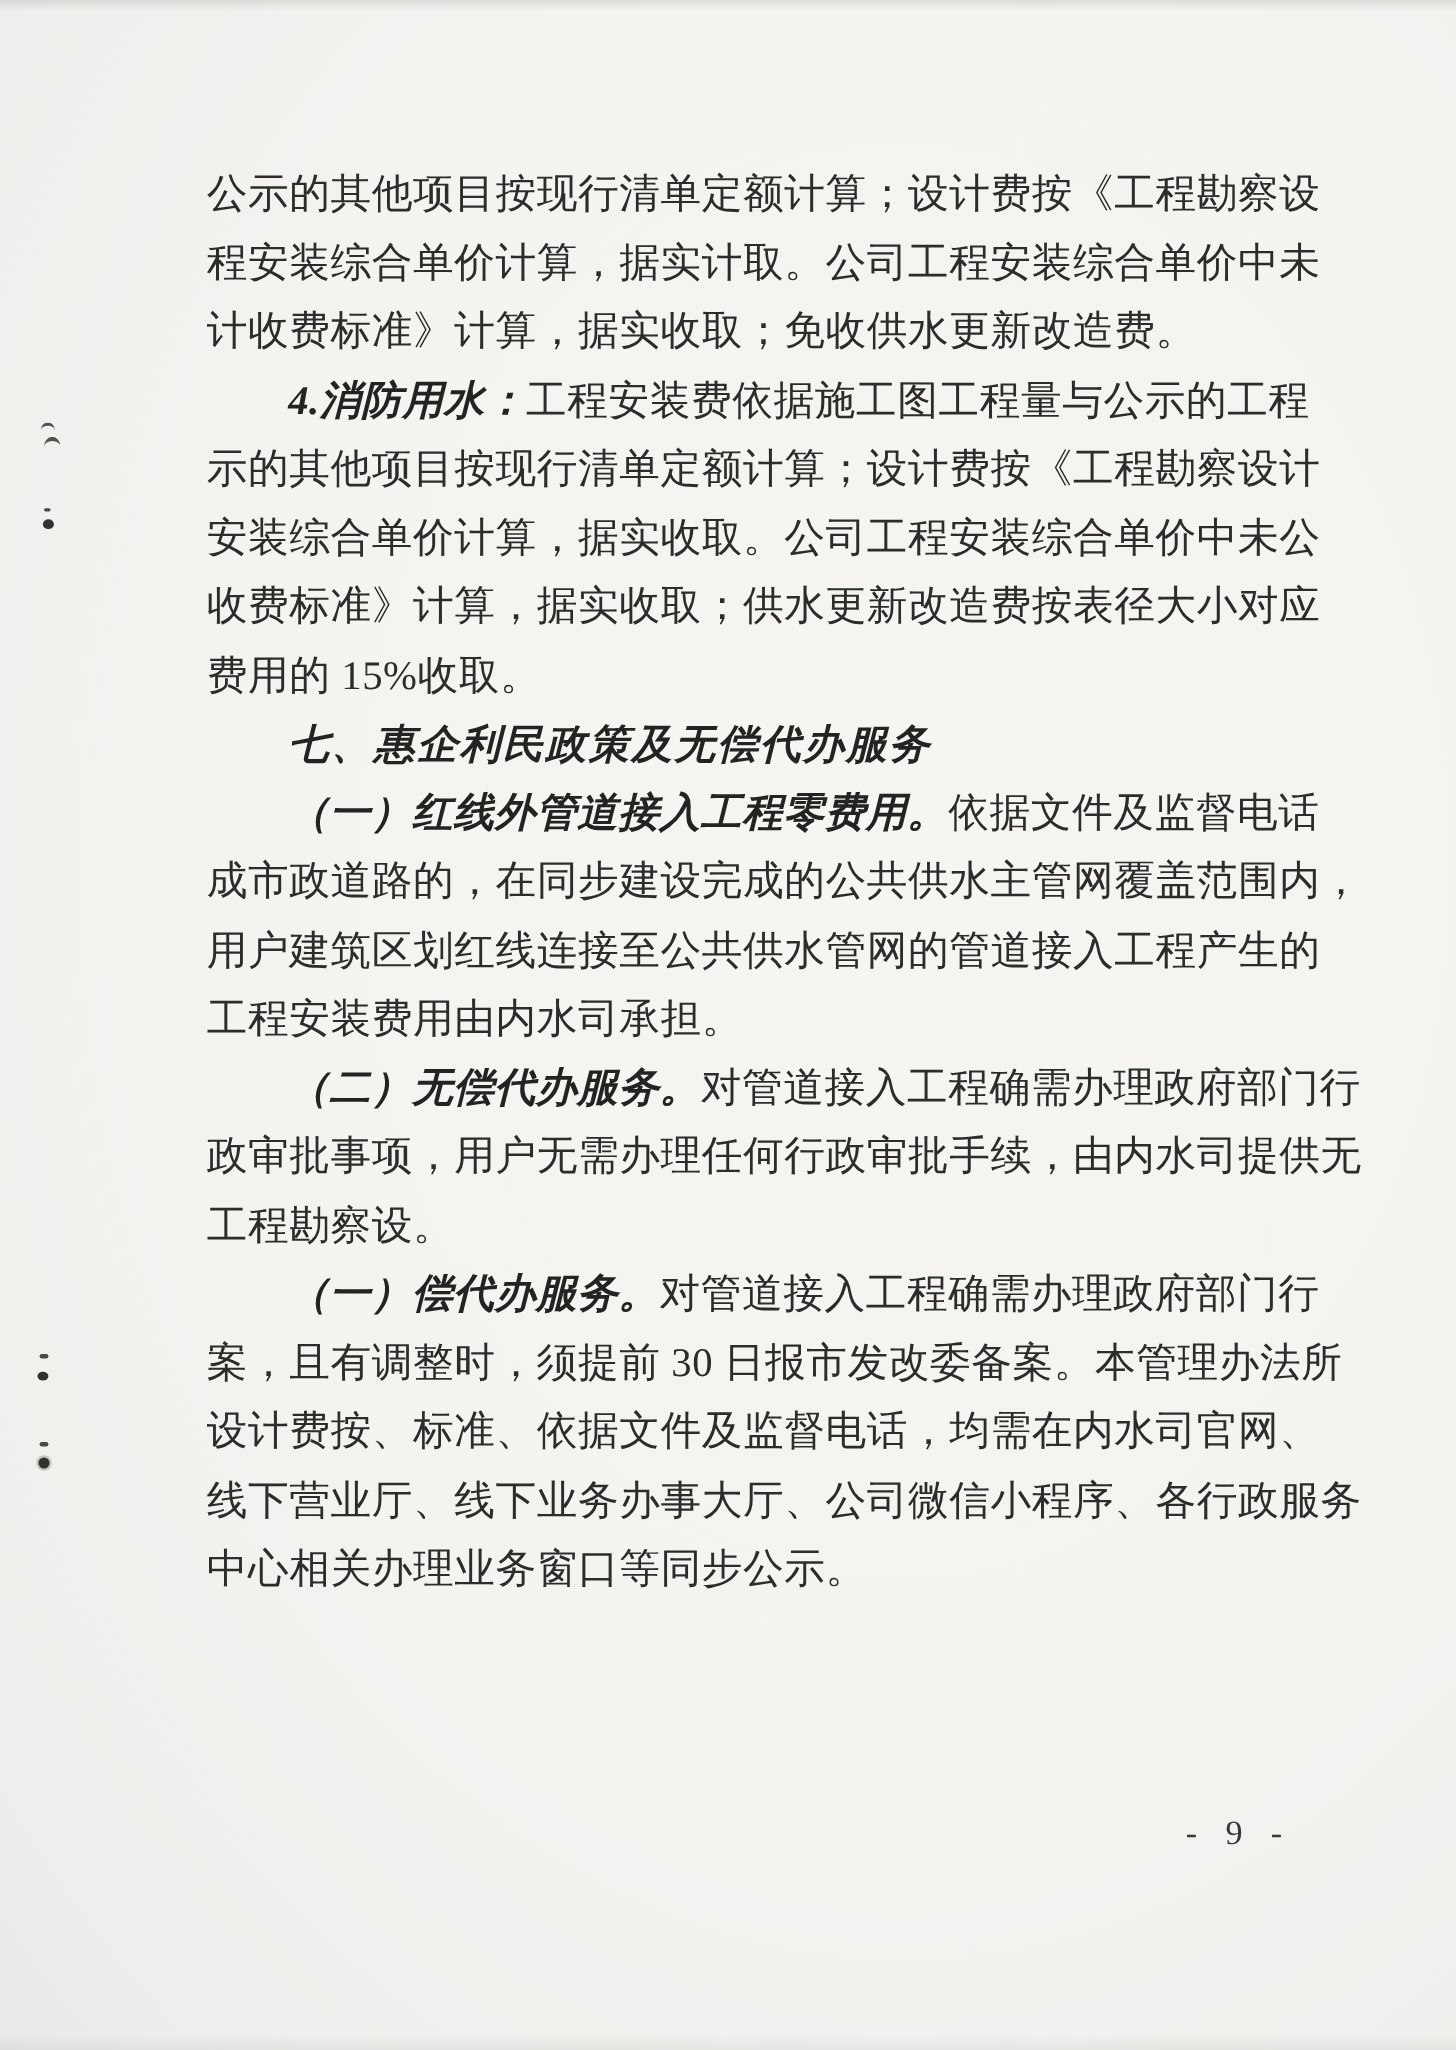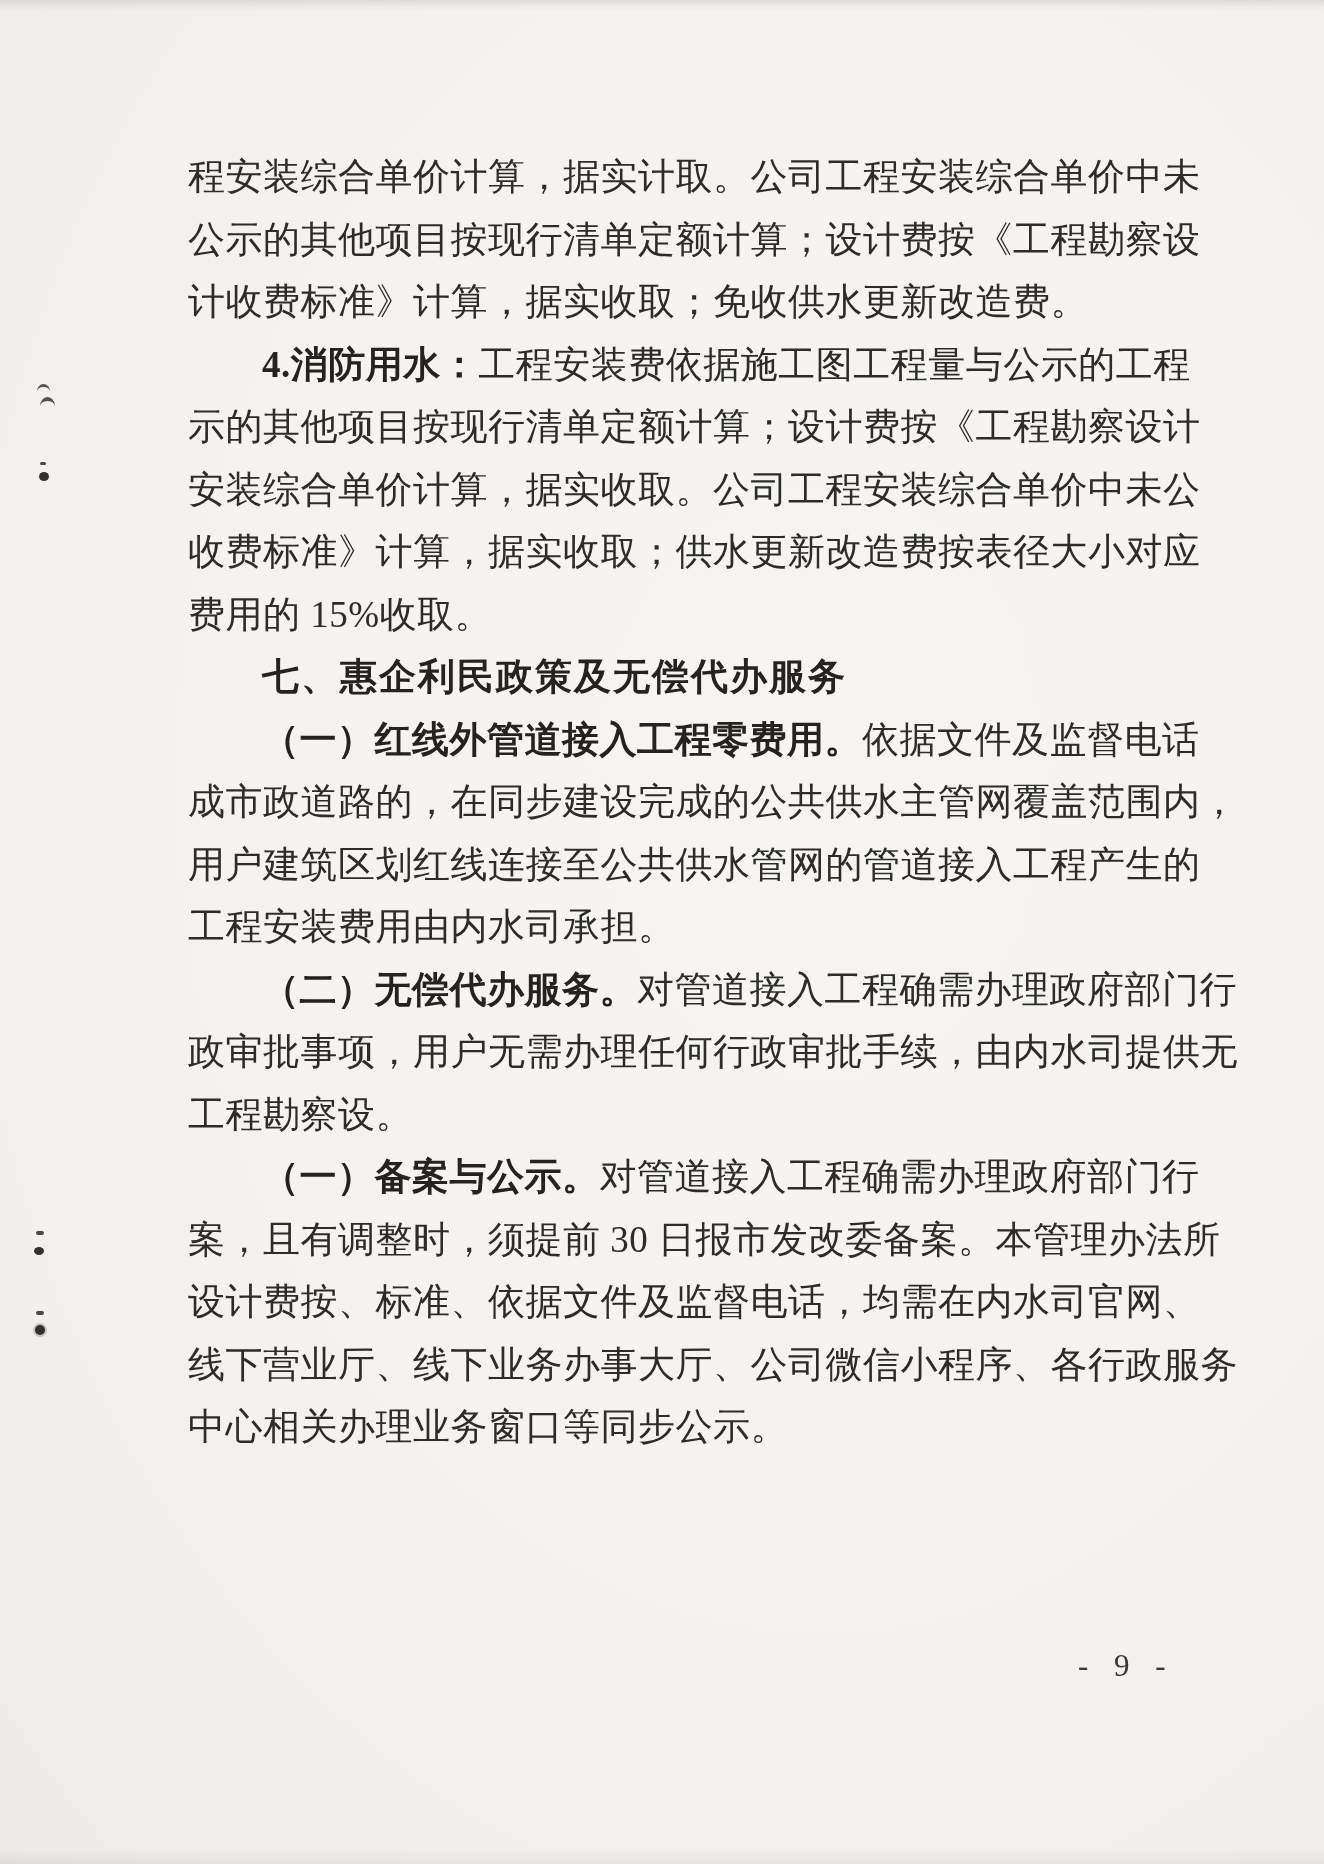--- a/index.html
+++ b/index.html
@@ -46,20 +46,21 @@
     letter-spacing: 0.5px;
     white-space: nowrap;
     text-align: justify;
   }
   .line.indent {
     text-indent: 74px;
   }
   .line .bold {
     font-weight: bold;
     color: #242321;
+    font-style: italic;
   }
   .line.heading {
     font-family: "Liberation Sans", "DejaVu Sans", sans-serif;
     font-weight: bold;
     color: #1e1d1b;
     letter-spacing: 2px;
   }
   .page-number {
     position: absolute;
     top: 1648px;
@@ -86,37 +87,37 @@
     border-radius: 50%;
     background: #33312e;
   }
 </style>
 </head>
 <body>
 
 <div class="paper">
 
   <div class="content">
+      <div class="line"><span>公示的其他项目按现行清单定额计算；设计费按《工程勘察设</span></div>
       <div class="line"><span>程安装综合单价计算，据实计取。公司工程安装综合单价中未</span></div>
-      <div class="line"><span>公示的其他项目按现行清单定额计算；设计费按《工程勘察设</span></div>
       <div class="line"><span>计收费标准》计算，据实收取；免收供水更新改造费。</span></div>
       <div class="line indent"><span class="bold">4.消防用水：</span><span>工程安装费依据施工图工程量与公示的工程</span></div>
       <div class="line"><span>示的其他项目按现行清单定额计算；设计费按《工程勘察设计</span></div>
       <div class="line"><span>安装综合单价计算，据实收取。公司工程安装综合单价中未公</span></div>
       <div class="line"><span>收费标准》计算，据实收取；供水更新改造费按表径大小对应</span></div>
       <div class="line"><span>费用的 15%收取。</span></div>
       <div class="line heading indent"><span class="bold">七、惠企利民政策及无偿代办服务</span></div>
       <div class="line indent"><span class="bold">（一）红线外管道接入工程零费用。</span><span>依据文件及监督电话</span></div>
       <div class="line"><span>成市政道路的，在同步建设完成的公共供水主管网覆盖范围内，</span></div>
       <div class="line"><span>用户建筑区划红线连接至公共供水管网的管道接入工程产生的</span></div>
       <div class="line"><span>工程安装费用由内水司承担。</span></div>
       <div class="line indent"><span class="bold">（二）无偿代办服务。</span><span>对管道接入工程确需办理政府部门行</span></div>
       <div class="line"><span>政审批事项，用户无需办理任何行政审批手续，由内水司提供无</span></div>
       <div class="line"><span>工程勘察设。</span></div>
-      <div class="line indent"><span class="bold">（一）备案与公示。</span><span>对管道接入工程确需办理政府部门行</span></div>
+      <div class="line indent"><span class="bold">（一）偿代办服务。</span><span>对管道接入工程确需办理政府部门行</span></div>
       <div class="line"><span>案，且有调整时，须提前 30 日报市发改委备案。本管理办法所</span></div>
       <div class="line"><span>设计费按、标准、依据文件及监督电话，均需在内水司官网、</span></div>
       <div class="line"><span>线下营业厅、线下业务办事大厅、公司微信小程序、各行政服务</span></div>
       <div class="line"><span>中心相关办理业务窗口等同步公示。</span></div>
     </div>
 
   <span class="mark curve" style="left:37px; top:384px; width:13px; height:6px;"></span>
   <span class="mark curve" style="left:40px; top:397px; width:15px; height:7px; border-top-width:4px;"></span>
   <span class="mark dash" style="left:40px; top:462px; width:6px; height:3px;"></span>
   <span class="mark dot" style="left:39px; top:472px; width:10px; height:9px;"></span>

